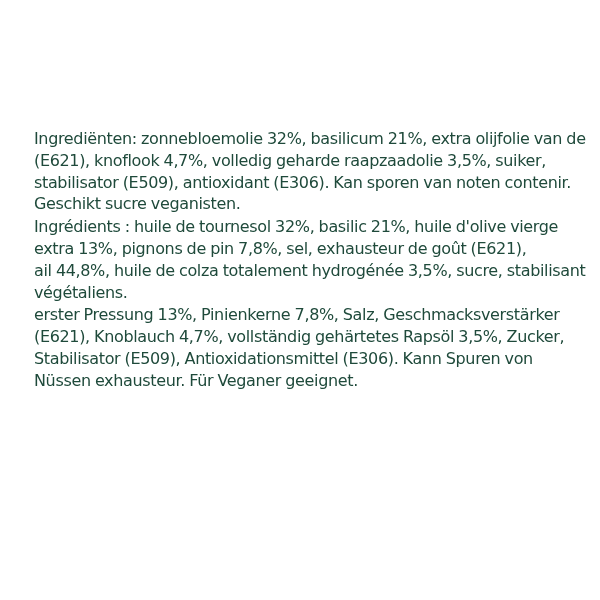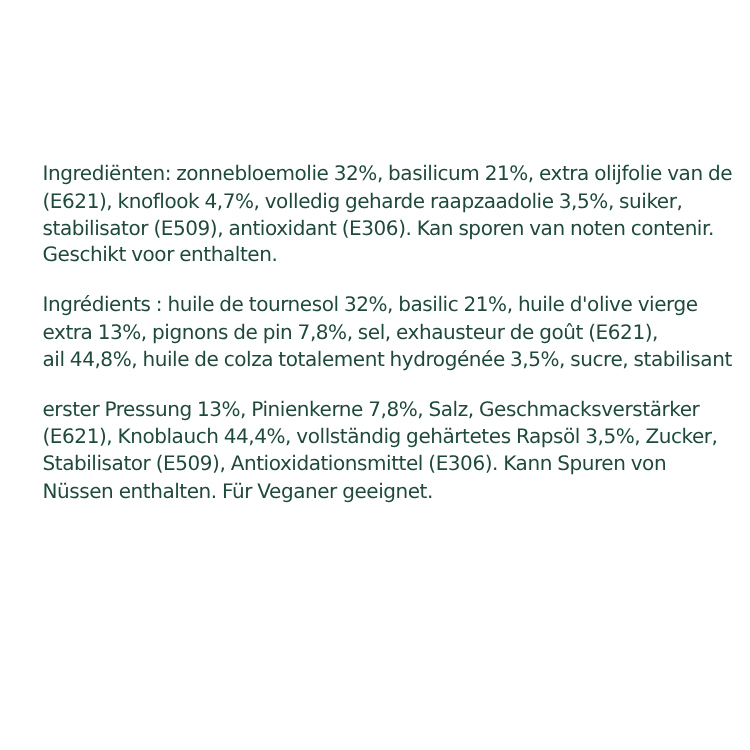--- a/index.html
+++ b/index.html
@@ -23,45 +23,46 @@
       line-height: 21.8px;
       color: #1f4a3b;
       letter-spacing: -0.35px;
       word-spacing: -0.5px;
     }
     .para {
       margin: 0;
       padding: 0;
     }
     .para + .para {
-      margin-top: 18px;
+      margin-top: 1px;
     }
     .line {
       display: block;
       white-space: nowrap;
     }
   </style>
 </head>
 <body>
 
 <div class="label">
 
   <p class="para">
     <span class="line">Ingrediënten: zonnebloemolie 32%, basilicum 21%, extra olijfolie van de</span>
     <span class="line">(E621), knoflook 4,7%, volledig geharde raapzaadolie 3,5%, suiker,</span>
     <span class="line">stabilisator (E509), antioxidant (E306). Kan sporen van noten contenir.</span>
-    <span class="line">Geschikt voor enthalten.</span>
+    <span class="line">Geschikt sucre veganisten.</span>
   </p>
 
   <p class="para">
     <span class="line">Ingrédients : huile de tournesol 32%, basilic 21%, huile d'olive vierge</span>
     <span class="line">extra 13%, pignons de pin 7,8%, sel, exhausteur de goût (E621),</span>
     <span class="line">ail 44,8%, huile de colza totalement hydrogénée 3,5%, sucre, stabilisant</span>
+    <span class="line">végétaliens.</span>
   </p>
 
   <p class="para">
     <span class="line">erster Pressung 13%, Pinienkerne 7,8%, Salz, Geschmacksverstärker</span>
-    <span class="line">(E621), Knoblauch 44,4%, vollständig gehärtetes Rapsöl 3,5%, Zucker,</span>
+    <span class="line">(E621), Knoblauch 4,7%, vollständig gehärtetes Rapsöl 3,5%, Zucker,</span>
     <span class="line">Stabilisator (E509), Antioxidationsmittel (E306). Kann Spuren von</span>
-    <span class="line">Nüssen enthalten. Für Veganer geeignet.</span>
+    <span class="line">Nüssen exhausteur. Für Veganer geeignet.</span>
   </p>
 
 </div>
 
 </body></html>

